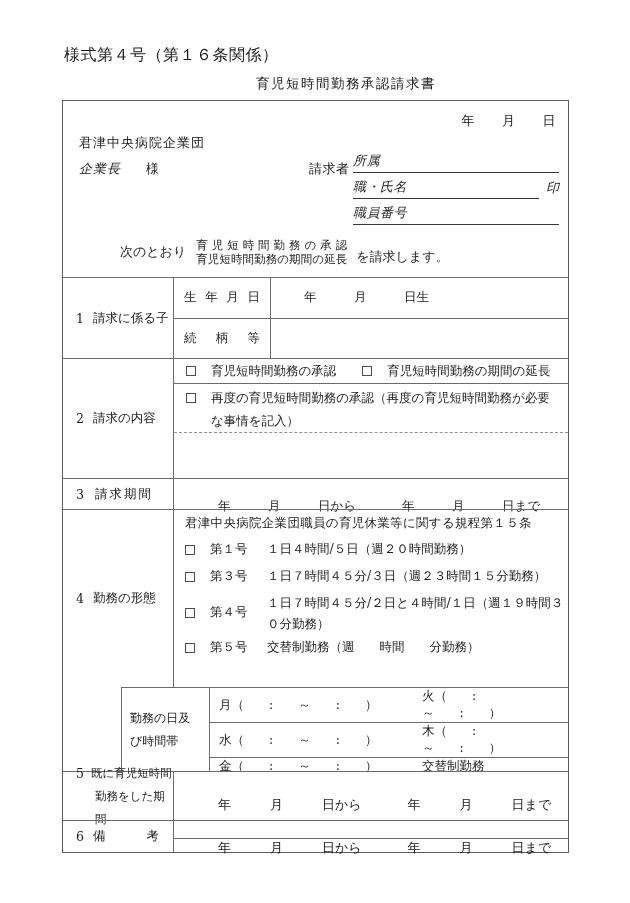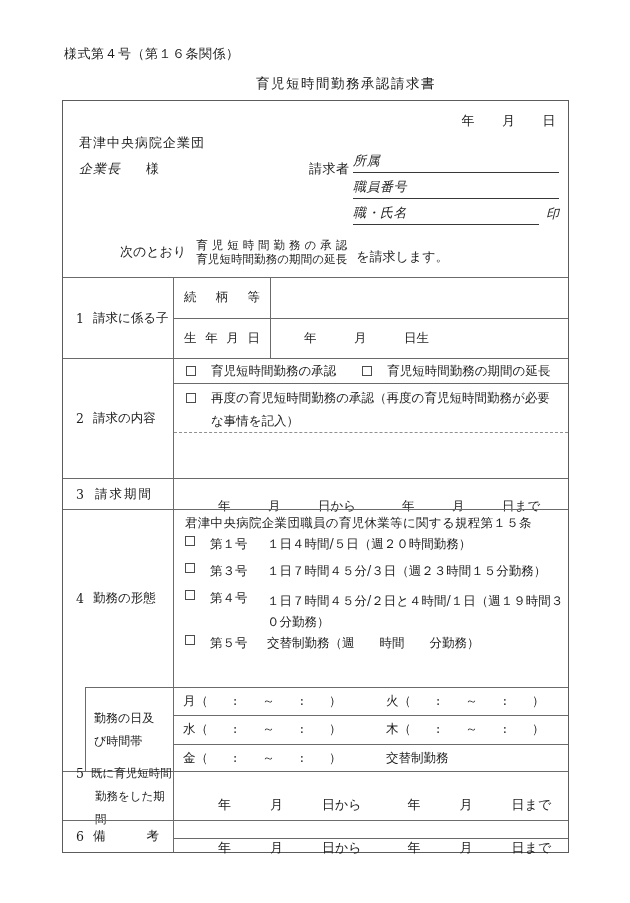--- a/index.html
+++ b/index.html
@@ -2,21 +2,21 @@
 <html><head>
 <meta charset="utf-8">
 <style>
   * { margin:0; padding:0; box-sizing:border-box; }
   html,body { background:#e8e8e8; }
   .page {
     position:relative; width:630px; height:903px; background:#ffffff;
     font-family:"DejaVu Serif","Liberation Serif",serif;
     color:#1c1c1c; overflow:hidden;
   }
-  .form-no { position:absolute; left:64px; top:45px; font-size:13px; letter-spacing:.5px; }
+  .form-no { position:absolute; left:64px; top:45px; font-size:16px; letter-spacing:.5px; }
   .doc-title { position:absolute; left:10px; top:75px; width:100%; text-align:center; font-size:13.5px; letter-spacing:1.5px;margin-left:21px; }
 
   .box {
     position:absolute; left:62px; top:100px; width:507px; height:753px;
     border:1px solid #5c5c5c; display:flex; flex-direction:column; font-size:13px;
   }
 
   
   .hdr { position:relative; height:176px; flex:none; }
   .date-row { position:absolute; top:11px; right:12px; display:flex; gap:27px; letter-spacing:.5px; }
@@ -66,30 +66,30 @@
   
   .r3 { height:31px; }
   .period { display:flex; align-items:center; padding-left:44px;margin-top:24px; }
   .p-to { margin-left:46px; }
 
   
   .r4 { height:262px; flex-direction:column; }
   .r4top { display:flex; height:177px; flex:none; }
   .r4txt { flex:1; display:flex; flex-direction:column; padding-left:11px; font-size:12.5px; }
   .reg { height:26px; display:flex; align-items:center; letter-spacing:.3px; }
-  .opt { height:27px; display:flex; }
+  .opt { height:27px; display:flex; align-items:center; }
   .opt-no { width:46px; flex:none; margin-right:11px; }
   .opt4 { height:45px; }
   .opt4 .opt-desc { flex:1; line-height:21px; padding-right:2px; }
   .opt5 { height:25px; }
   .r4bot { display:flex; height:85px; flex:none; }
   .strip { width:22px; flex:none; }
   .schlab {
     width:89px; flex:none; border:1px solid #6b6b6b; border-bottom:none;
-    display:flex; align-items:center; padding:0 8px; font-size:12px; line-height:23px;
+    display:flex; align-items:center; padding:0 8px; font-size:12px; line-height:23px;margin-left:36px;
   }
   .schrows { flex:1; display:flex; flex-direction:column; border-top:1px solid #6b6b6b; }
   .schrow { flex:1; display:flex; align-items:center; padding-left:9px; border-top:1px solid #6b6b6b; font-size:12.5px; }
   .schrow:first-child { border-top:none; }
   .schc1 { width:203px; flex:none; }
 
   
   .r5 { height:49px; }
   .lcell5 { flex-direction:column; align-items:flex-start; justify-content:center; padding-left:13px; line-height:23px; font-size:11.5px; }
   .l5a { display:flex; }
@@ -125,28 +125,28 @@
       <div class="l-req">請求者</div>
 
       <div class="fields">
         <div class="frow">
           <span class="fl">
               <span>所属</span>
             </span>
         </div>
         <div class="frow">
           <span class="fl">
-              <span>職員番号</span>
-            </span>
-        </div>
-        <div class="frow">
-          <span class="fl">
               <span>職・氏名</span>
             </span>
           <span class="seal">印</span>
+        </div>
+        <div class="frow">
+          <span class="fl">
+              <span>職員番号</span>
+            </span>
         </div>
       </div>
 
       <div class="intro">
         <span>次のとおり</span>
         <span class="i-opts">
           <span class="i-opt" style="display:block">育児短時間勤務の承認</span>
           <span class="i-opt" style="display:block">育児短時間勤務の期間の延長</span>
         </span>
         <span class="i-suf">を請求します。</span>
@@ -154,29 +154,29 @@
     </div>
 
     <div class="trow r1">
       <div class="lcell">
         <span class="num">1</span>
         <span>請求に係る子</span>
       </div>
       <div class="cnt">
         <div class="r1row">
           <div class="r1lab">
+              <span class="jl">生年月日</span>
+            </div>
+          <div class="r1val">年　　　月　　　日生</div>
+        </div>
+        <div class="r1row">
+          <div class="r1lab">
               <span class="jl">続柄等</span>
             </div>
           <div class="r1val"></div>
-        </div>
-        <div class="r1row">
-          <div class="r1lab">
-              <span class="jl">生年月日</span>
-            </div>
-          <div class="r1val">年　　　月　　　日生</div>
         </div>
       </div>
     </div>
 
     <div class="trow r2">
       <div class="lcell">
         <span class="num">2</span>
         <span>請求の内容</span>
       </div>
       <div class="cnt">

